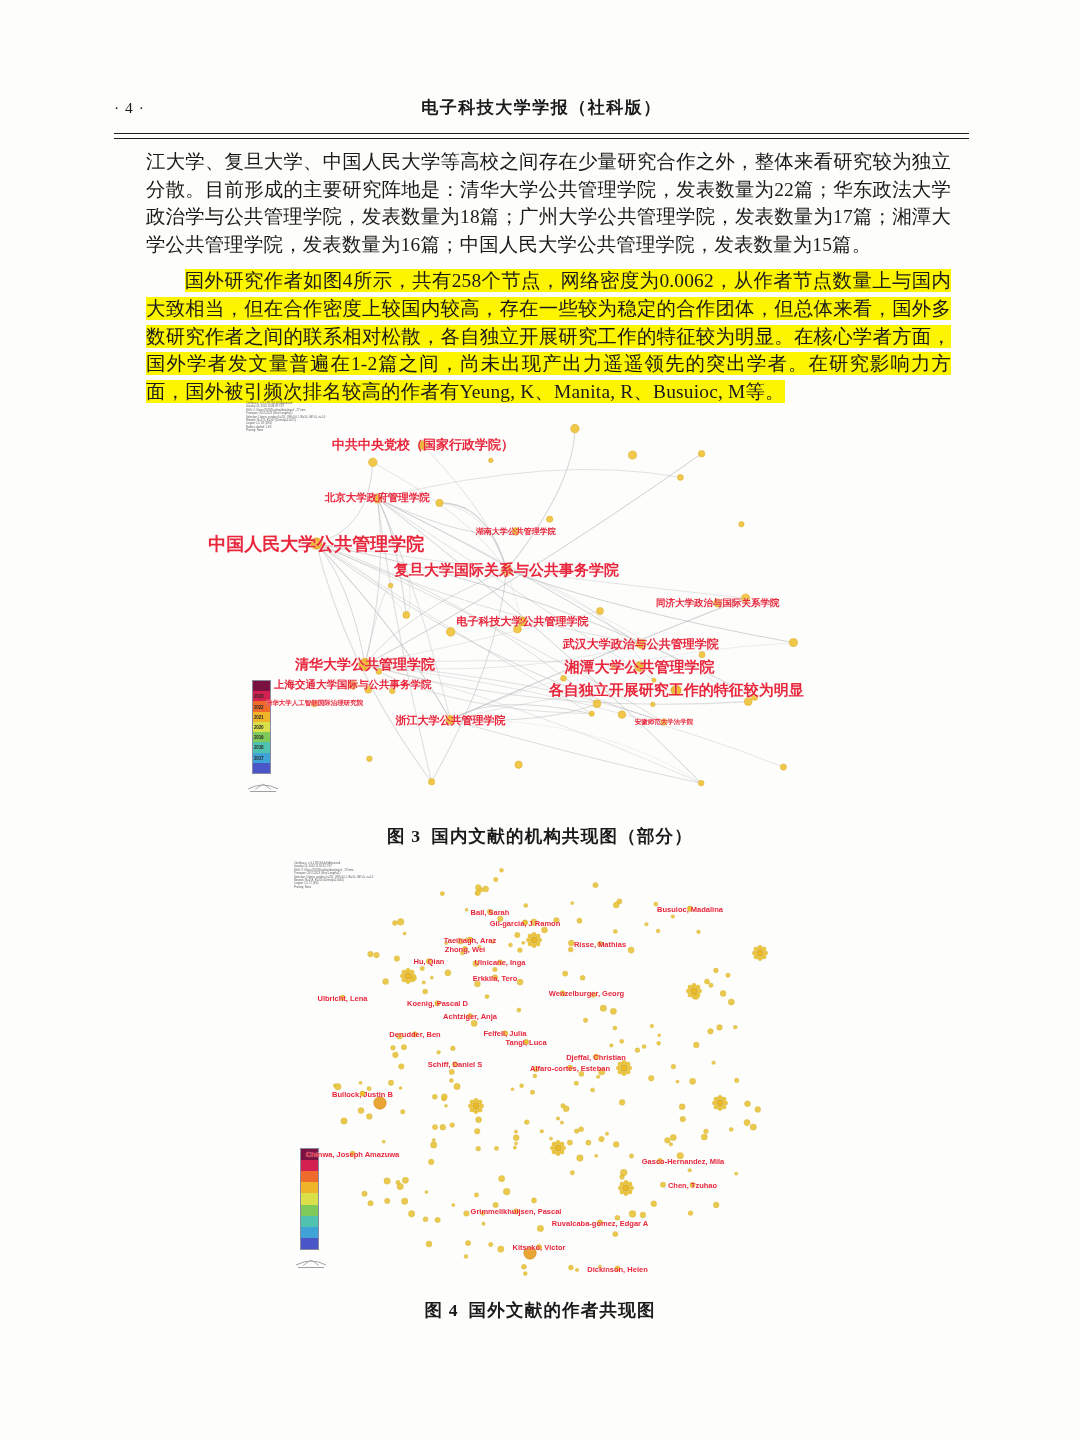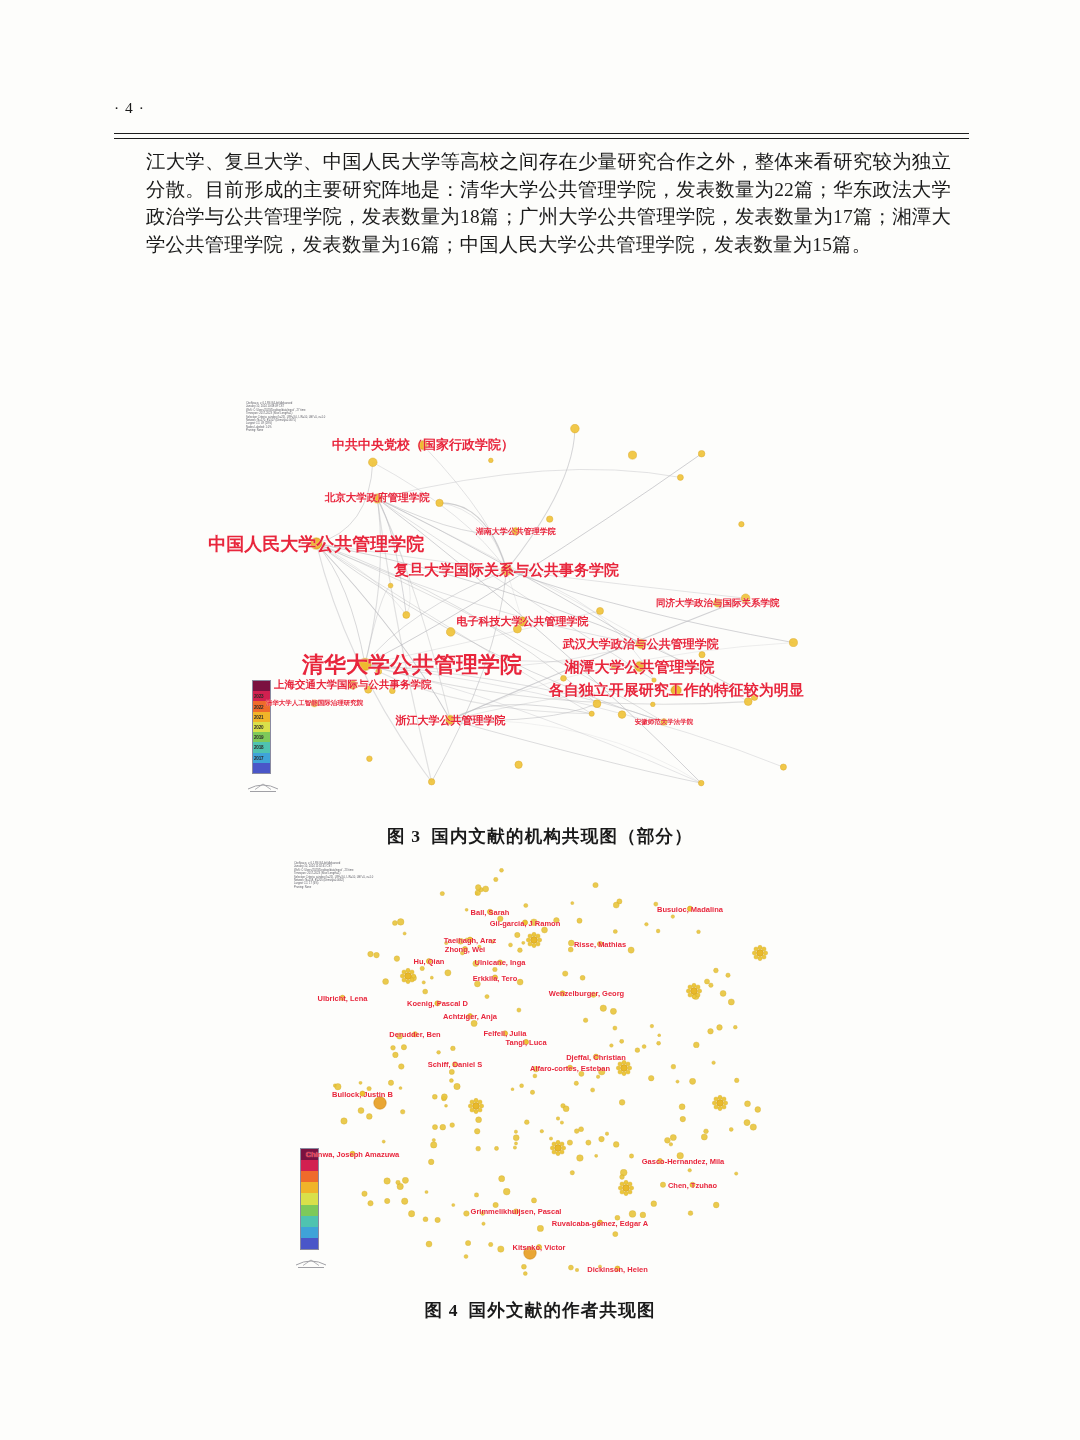--- a/index.html
+++ b/index.html
@@ -94,25 +94,27 @@
     position:absolute;width:34px;height:13px;opacity:.55;
   }
 </style>
 </head>
 <body>
 
 <div class="page">
 
   <div class="header">
     <div class="folio">· 4 ·</div>
+    <div class="journal">电子科技大学学报（社科版）</div>
   </div>
   <div class="rule-double"></div>
 
   <div class="body-col">
     <p class="para">江大学、复旦大学、中国人民大学等高校之间存在少量研究合作之外，整体来看研究较为独立分散。目前形成的主要研究阵地是：清华大学公共管理学院，发表数量为22篇；华东政法大学政治学与公共管理学院，发表数量为18篇；广州大学公共管理学院，发表数量为17篇；湘潭大学公共管理学院，发表数量为16篇；中国人民大学公共管理学院，发表数量为15篇。</p>
+    <p class="para indent hl"><span class="ln">国外研究作者如图4所示，共有258个节点，网络密度为0.0062，从作者节点数量上与国内大致相当，但在合作密度上较国内较高，存在一些较为稳定的合作团体，但总体来看，国外多数研究作者之间的联系相对松散，各自独立开展研究工作的特征较为明显。在核心学者方面，国外学者发文量普遍在1-2篇之间，尚未出现产出力遥遥领先的突出学者。在研究影响力方面，国外被引频次排名较高的作者有Yeung, K、Manita, R、Busuioc, M等。</span></p>
   </div>
 
   <div class="figure" id="fig3">
     <svg class="fig-canvas" id="fig3svg" viewBox="0 0 610 410" preserveAspectRatio="none">
         <g>
           <path d="M76.3,145.5 Q245.9,217.4 423.9,323.9" fill="none" stroke="#b9b9bd" stroke-width="0.86" opacity="0.51"></path>
           <path d="M125.0,266.5 Q208.0,312.8 351.7,315.7" fill="none" stroke="#b9b9bd" stroke-width="1.02" opacity="0.39"></path>
           <path d="M266.6,172.2 Q367.6,200.2 414.0,282.1" fill="none" stroke="#b9b9bd" stroke-width="0.76" opacity="0.43"></path>
           <path d="M210.4,321.9 Q175.6,180.8 137.3,100.5" fill="none" stroke="#b9b9bd" stroke-width="1.01" opacity="0.42"></path>
           <path d="M137.3,100.5 Q153.1,221.8 191.6,383.8" fill="none" stroke="#b9b9bd" stroke-width="1.19" opacity="0.42"></path>
@@ -267,21 +269,21 @@
       <path d="M9 9.5 L17 4 L25 9.5" fill="none" stroke="#55555f" stroke-width=".8"></path>
     </svg>
   <div class="nlabel cn" style="left: 183px; top: 47.15px; font-size: 13px;">中共中央党校（国家行政学院）</div>
       <div class="nlabel cn" style="left: 137.25px; top: 100.45px; font-size: 10.5px;">北京大学政府管理学院</div>
       <div class="nlabel cn" style="left: 76.25px; top: 145.55px; font-size: 18px;">中国人民大学公共管理学院</div>
       <div class="nlabel cn" style="left: 275.72px; top: 133.25px; font-size: 8px;">湖南大学公共管理学院</div>
       <div class="nlabel cn" style="left: 266.57px; top: 172.2px; font-size: 15px;">复旦大学国际关系与公共事务学院</div>
       <div class="nlabel cn" style="left: 477.63px; top: 205px; font-size: 9.5px;">同济大学政治与国际关系学院</div>
       <div class="nlabel cn" style="left: 282.43px; top: 223.45px; font-size: 11px;">电子科技大学公共管理学院</div>
       <div class="nlabel cn" style="left: 400.77px; top: 246px; font-size: 12px;">武汉大学政治与公共管理学院</div>
-      <div class="nlabel cn" style="left: 125.05px; top: 266.5px; font-size: 22px; margin-left: 47px;">清华大学公共管理学院</div>
+      <div class="nlabel cn" style="left: 125.05px; top: 266.5px; font-size: 14px;">清华大学公共管理学院</div>
       <div class="nlabel cn" style="left: 399.55px; top: 268.55px; font-size: 15px;">湘潭大学公共管理学院</div>
       <div class="nlabel cn" style="left: 112.85px; top: 287px; font-size: 10.5px;">上海交通大学国际与公共事务学院</div>
       <div class="nlabel cn" style="left: 436.15px; top: 292.33px; font-size: 15px;">各自独立开展研究工作的特征较为明显</div>
       <div class="nlabel cn" style="left: 74.42px; top: 305.45px; font-size: 6.5px;">清华大学人工智能国际治理研究院</div>
       <div class="nlabel cn" style="left: 210.45px; top: 321.85px; font-size: 11px;">浙江大学公共管理学院</div>
       <div class="nlabel cn" style="left: 423.95px; top: 323.9px; font-size: 6.5px;">安徽师范大学法学院</div>
     </div>
   <div class="fig-caption" id="fig3cap">
     <span class="capnum">图 3</span><span>国内文献的机构共现图（部分）</span>
   </div>

